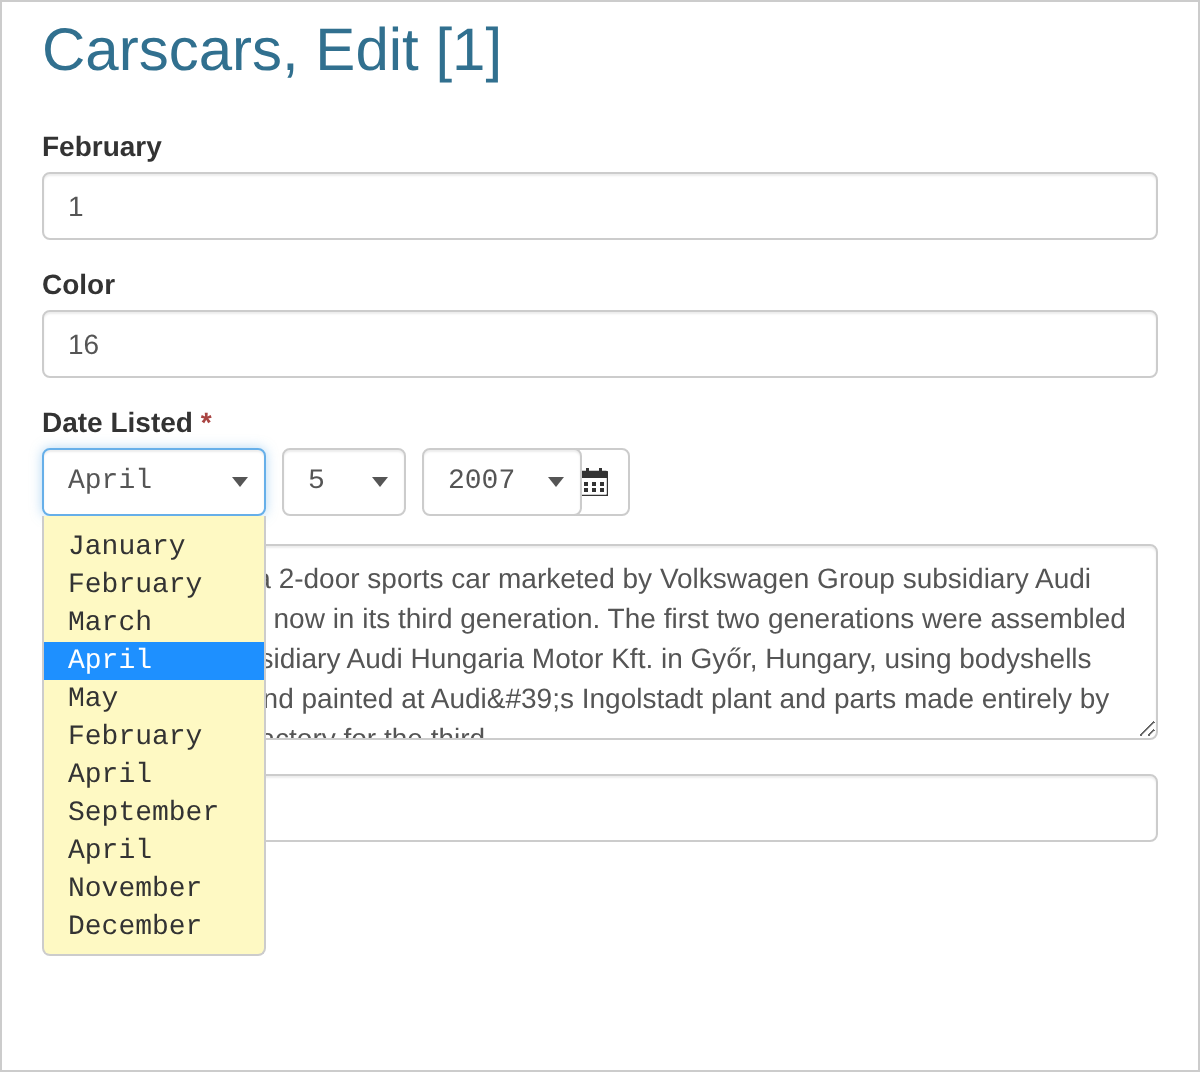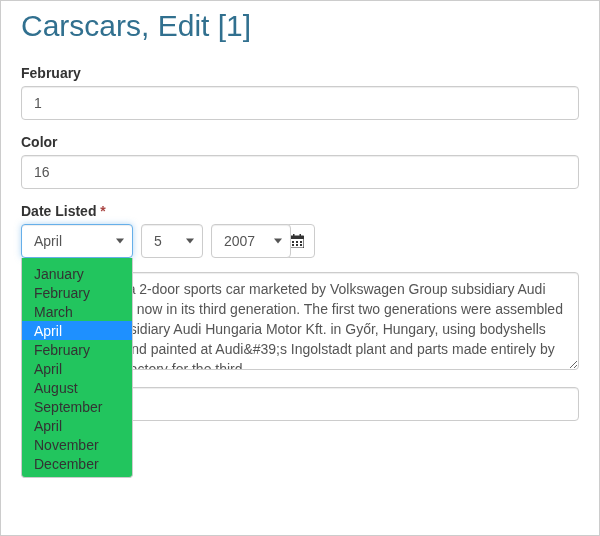--- a/index.html
+++ b/index.html
@@ -40,21 +40,21 @@
     padding: 6px 12px;
     font-size: 14px;
     line-height: 1.42857143;
     color: #555;
     background: #fff;
     border: 1px solid #ccc;
     border-radius: 4px;
     box-shadow: inset 0 1px 1px rgba(0,0,0,.075);
     font-family: inherit;
   }
-  .date-row { display: flex; gap: 8px; align-items: center; }
+  .date-row { display: flex; gap: 8px; align-items: center; font-family: Liberation Mono, monospace; }
   .select-wrap {
     position: relative;
     display: inline-block;
   }
   .select-btn {
     height: 34px;
     padding: 6px 24px 6px 12px;
     font-size: 14px;
     color: #555;
     background: #fff;
@@ -92,21 +92,21 @@
     border-radius: 4px;
     background: #fff;
     display: flex; align-items: center; justify-content: center;
     cursor: pointer;
   }
   .dropdown {
     position: absolute;
     top: 34px;
     left: 0;
     width: 112px;
-    background: #22c55e;
+    background: #fef9c3;
     border: 1px solid #ccc;
     border-top: none;
     border-radius: 0 0 4px 4px;
     z-index: 100;
     padding-top: 6px;
     padding-bottom: 4px;
   }
   .dropdown-item {
     padding: 1px 12px 0 12px;
     font-size: 14px;
@@ -163,23 +163,23 @@
       <div class="select-wrap sw-month">
         <button class="select-btn open">
           <span>April</span>
           <span class="caret"></span>
         </button>
         <div class="dropdown" id="month-dropdown">
             <div class="dropdown-item">January</div>
             <div class="dropdown-item">February</div>
             <div class="dropdown-item">March</div>
             <div class="dropdown-item selected">April</div>
+            <div class="dropdown-item">May</div>
             <div class="dropdown-item">February</div>
             <div class="dropdown-item">April</div>
-            <div class="dropdown-item">August</div>
             <div class="dropdown-item">September</div>
             <div class="dropdown-item">April</div>
             <div class="dropdown-item">November</div>
             <div class="dropdown-item">December</div>
           </div>
       </div>
 
       <div class="select-wrap sw-day">
         <button class="select-btn">
           <span>5</span>

